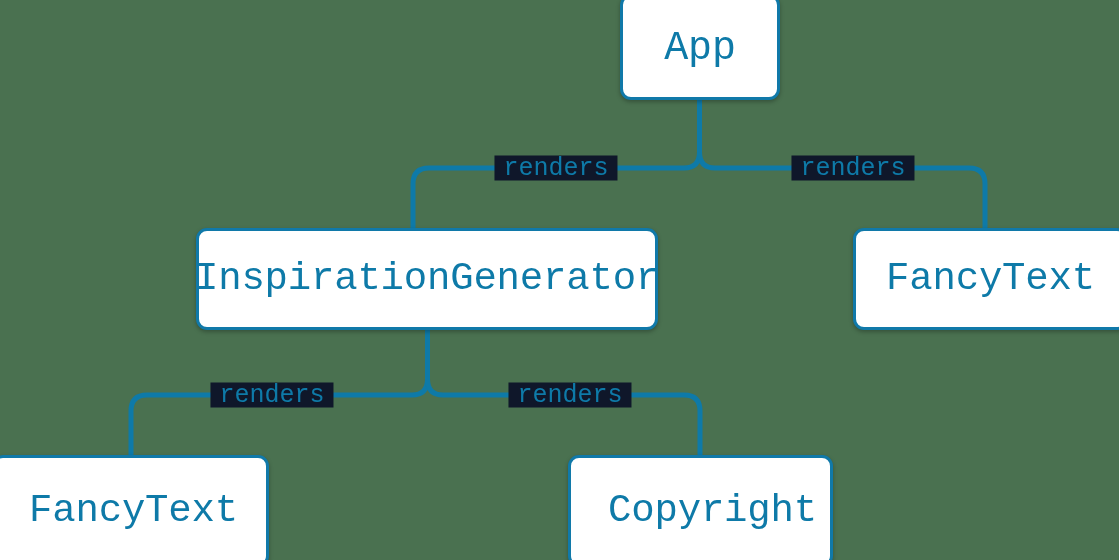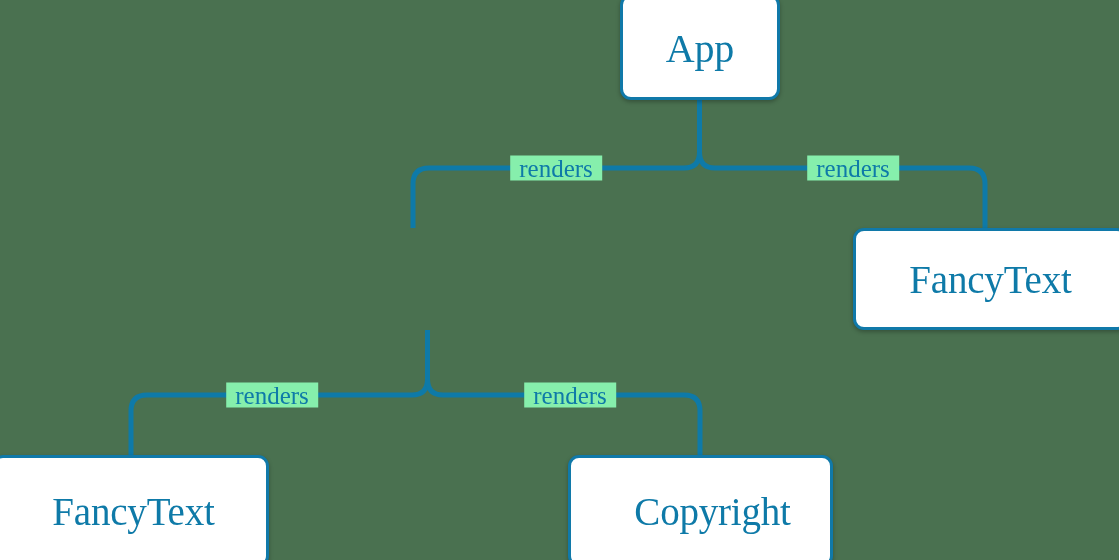--- a/index.html
+++ b/index.html
@@ -7,21 +7,21 @@
     margin: 0;
     padding: 0;
     background: #4a7150;
   }
   #stage {
     position: relative;
     width: 1119px;
     height: 560px;
     background: #4a7150;
     overflow: hidden;
-    font-family: Liberation Serif, serif;
+    font-family: Liberation Mono, monospace;
   }
   #edge-layer {
     position: absolute;
     left: 0;
     top: 0;
     width: 1119px;
     height: 560px;
     pointer-events: none;
   }
   .node {
@@ -88,21 +88,21 @@
   }
   #node-copyright .node-label { font-size: 39px; margin-left: 24px; }
 
   .edge-label {
     position: absolute;
     color: #0e7aa8;
     font-size: 25px;
     font-weight: 500;
     line-height: 1;
     white-space: nowrap;
-    background: #86efac;
+    background: #0f172a;
     padding: 0 9px;
     z-index: 3;
     transform: translate(-50%, -50%);
   }
 </style>
 </head>
 <body>
 
 <div id="stage">
 
@@ -122,20 +122,23 @@
       <path d="M412 395 L147 395 Q131 395 131 411 L131 455"></path>
 
       <path d="M443 395 L684 395 Q700 395 700 411 L700 455"></path>
     </g>
   </svg>
 
   <div class="node" id="node-app">
     <span class="node-label">App</span>
   </div>
 
+  <div class="node" id="node-inspiration-generator">
+    <span class="node-label">InspirationGenerator</span>
+  </div>
 
   <div class="node" id="node-fancytext-right">
     <span class="node-label">FancyText</span>
   </div>
 
   <div class="node" id="node-fancytext-bottom">
     <span class="node-label">FancyText</span>
   </div>
 
   <div class="node" id="node-copyright">

